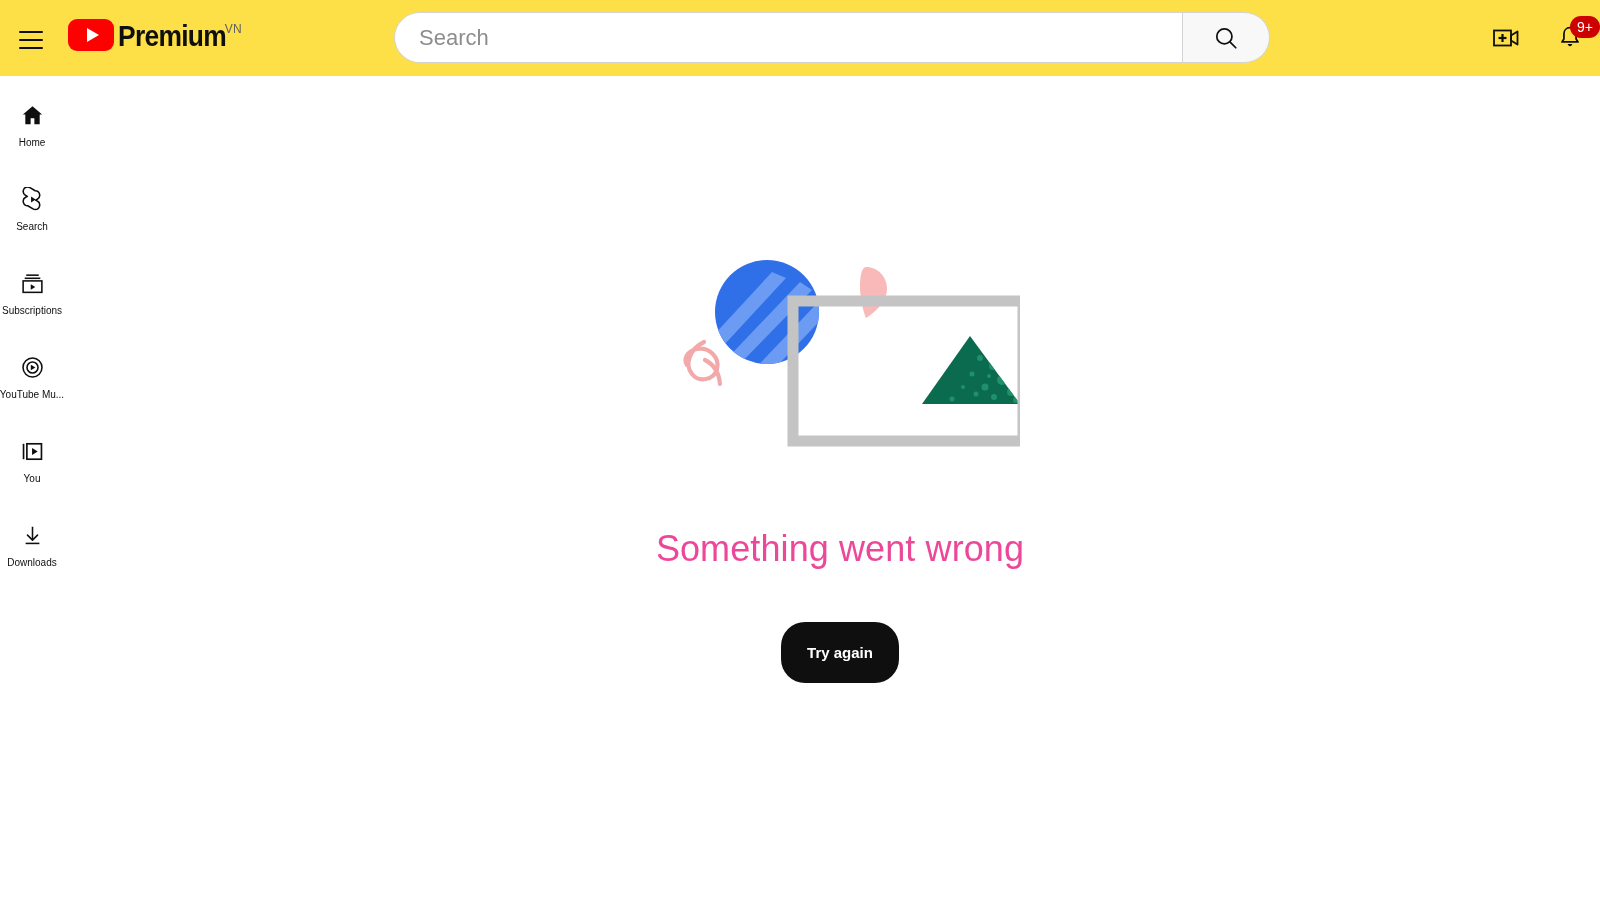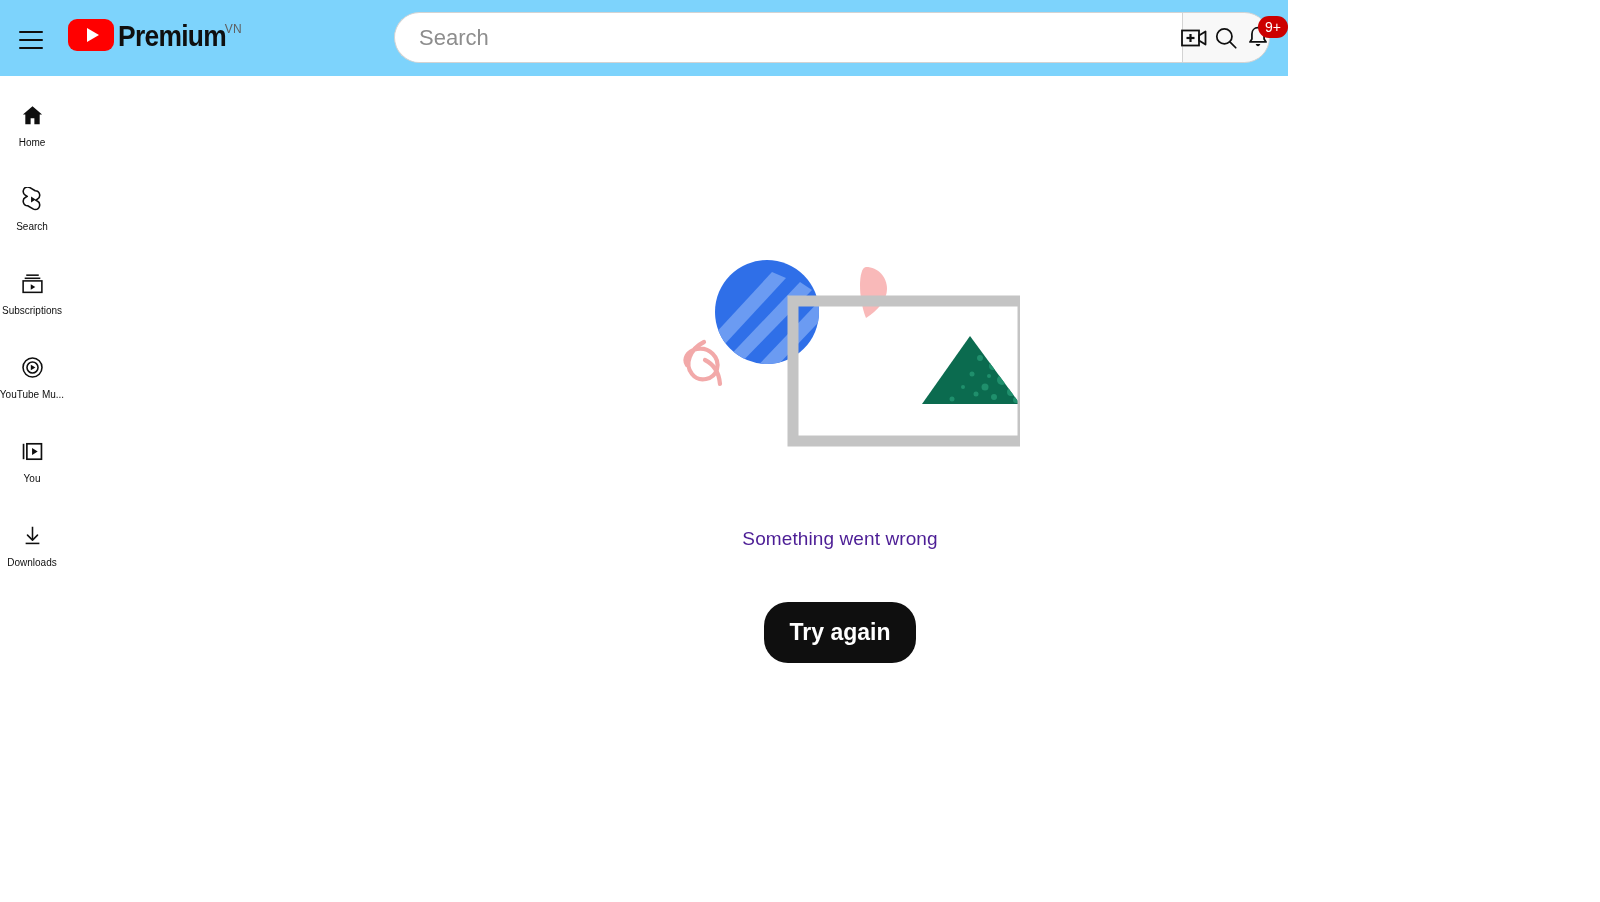--- a/index.html
+++ b/index.html
@@ -8,23 +8,23 @@
     height: 902px;
     background: #ffffff;
     font-family: "Liberation Sans", sans-serif;
     overflow: hidden;
   }
 
   
   .topbar {
     position: absolute;
     top: 0; left: 0;
-    width: 1288px;
+    width: 1600px;
     height: 76px;
-    background: #7dd3fc;
+    background: #fde047;
     z-index: 20;
   }
 
   .hamburger {
     position: absolute;
     left: 8px; top: 22px;
     width: 46px; height: 36px;
     display: flex; flex-direction: column;
     justify-content: center; align-items: center;
     gap: 6px;
@@ -184,35 +184,35 @@
     flex-direction: column;
     align-items: center;
   }
   .illus {
     position: relative;
     width: 360px; height: 210px;
     margin-top: 178px;
   }
   .err-title {
     margin-top: 64px;
-    font-size: 19px;
+    font-size: 36px;
     font-weight: 400;
-    color: #4c1d95;
+    color: #ec4899;
     letter-spacing: 0.1px;
   }
   .retry-btn {
     margin-top: 52px;
     height: 61px;
     padding: 16px 26px;
     background: #0f0f0f;
     color: #ffffff;
     border: none;
     border-radius: 24px;
     font-family: "Liberation Sans", sans-serif;
-    font-size: 23px;
+    font-size: 15px;
     font-weight: 700;
     cursor: pointer;
   }
 </style>
 </head>
 <body>
 
 <div class="topbar">
 
   <button class="hamburger">

